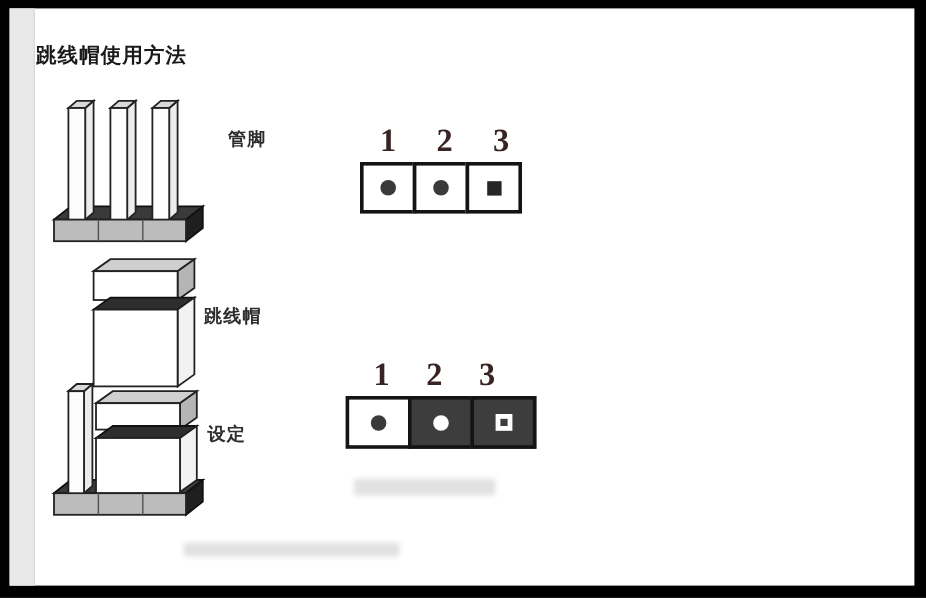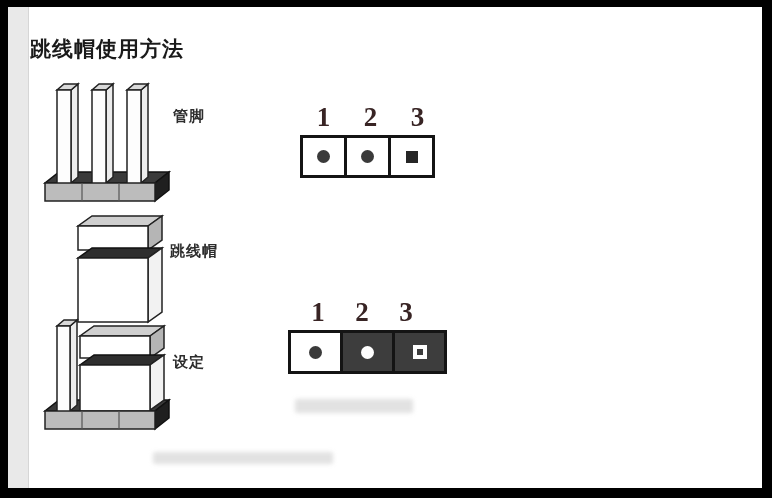--- a/index.html
+++ b/index.html
@@ -1,21 +1,21 @@
 <!DOCTYPE html>
 <html><head>
 <meta charset="utf-8">
 <style>
   html,body{margin:0;padding:0;background:#000;}
   .screen{position:relative;width:772px;height:498px;background:#000;overflow:hidden;
           font-family:"Liberation Sans","DejaVu Sans",sans-serif;}
   .content{position:absolute;left:8px;top:7px;width:754px;height:481px;background:#ffffff;}
   .left-strip{position:absolute;left:0;top:0;width:21px;height:100%;background:#e9e9e9;
               border-right:1px solid #d6d6d6;box-sizing:border-box;}
-  .page-title{position:absolute;left:22px;top:28px;font-size:21px;font-weight:700;
+  .page-title{position:absolute;left:22px;top:28px;font-size:17px;font-weight:700;
               color:#1a1a1a;letter-spacing:1px;}
   .illus{position:absolute;}
   .illus-label{position:absolute;font-size:15px;font-weight:600;color:#2d2d2d;letter-spacing:1px;}
 
   
   .jdiag{position:absolute;}
   .nums{display:flex;}
   .num{display:inline-block;text-align:center;font-family:"Liberation Serif","DejaVu Serif",serif;
        font-weight:700;font-size:27px;color:#382424;line-height:31px;height:31px;}
   .d1 .num{width:47px;}
@@ -68,37 +68,37 @@
           <polygon points="85,10 99,10 106,4 92,4" fill="#d9d9d9" stroke="#222" stroke-width="1.5"></polygon>
           <rect x="85" y="10" width="14" height="94" fill="#fdfdfd" stroke="#222" stroke-width="1.5"></rect>
         </g>
         <g>
           <rect x="3" y="103" width="110" height="18" fill="#bcbcbc" stroke="#222" stroke-width="1.5"></rect>
           <line x1="40" y1="103" x2="40" y2="121" stroke="#555" stroke-width="1.2"></line>
           <line x1="77" y1="103" x2="77" y2="121" stroke="#555" stroke-width="1.2"></line>
         </g>
       </svg>
     </div>
-    <div class="illus-label" style="left:165px;top:100px;text-align:center;">管脚</div>
+    <div class="illus-label" style="left:182px;top:100px;text-align:center;">管脚</div>
 
     <div class="illus" style="left:62px;top:203px;">
       <svg width="105" height="122" viewBox="0 0 105 122">
         <g>
           <polygon points="8,16 78,16 92,6 22,6" fill="#cfcfcf" stroke="#222" stroke-width="1.5"></polygon>
           <polygon points="78,16 92,6 92,30 78,40" fill="#b5b5b5" stroke="#222" stroke-width="1.5"></polygon>
           <rect x="8" y="16" width="70" height="24" fill="#ffffff" stroke="#222" stroke-width="1.5"></rect>
         </g>
         <g>
           <polygon points="8,48 78,48 92,38 22,38" fill="#2e2e2e" stroke="#111" stroke-width="1.5"></polygon>
           <polygon points="78,48 92,38 92,102 78,112" fill="#f2f2f2" stroke="#222" stroke-width="1.5"></polygon>
           <rect x="8" y="48" width="70" height="64" fill="#ffffff" stroke="#222" stroke-width="1.5"></rect>
         </g>
       </svg>
     </div>
-    <div class="illus-label" style="left:162px;top:235px;">跳线帽</div>
+    <div class="illus-label" style="left:162px;top:247px;">跳线帽</div>
 
     <div class="illus" style="left:34px;top:301px;">
       <svg width="140" height="132" viewBox="0 0 140 132">
         <g>
           <polygon points="3,103 113,103 127,92 17,92" fill="#3a3a3a" stroke="#111" stroke-width="1.5"></polygon>
           <polygon points="113,103 127,92 127,110 113,121" fill="#1f1f1f" stroke="#111" stroke-width="1.5"></polygon>
         </g>
         <g>
           <polygon points="28,18 35,12 35,97 28,103" fill="#ececec" stroke="#222" stroke-width="1.5"></polygon>
           <polygon points="15,18 28,18 35,12 22,12" fill="#d9d9d9" stroke="#222" stroke-width="1.5"></polygon>

